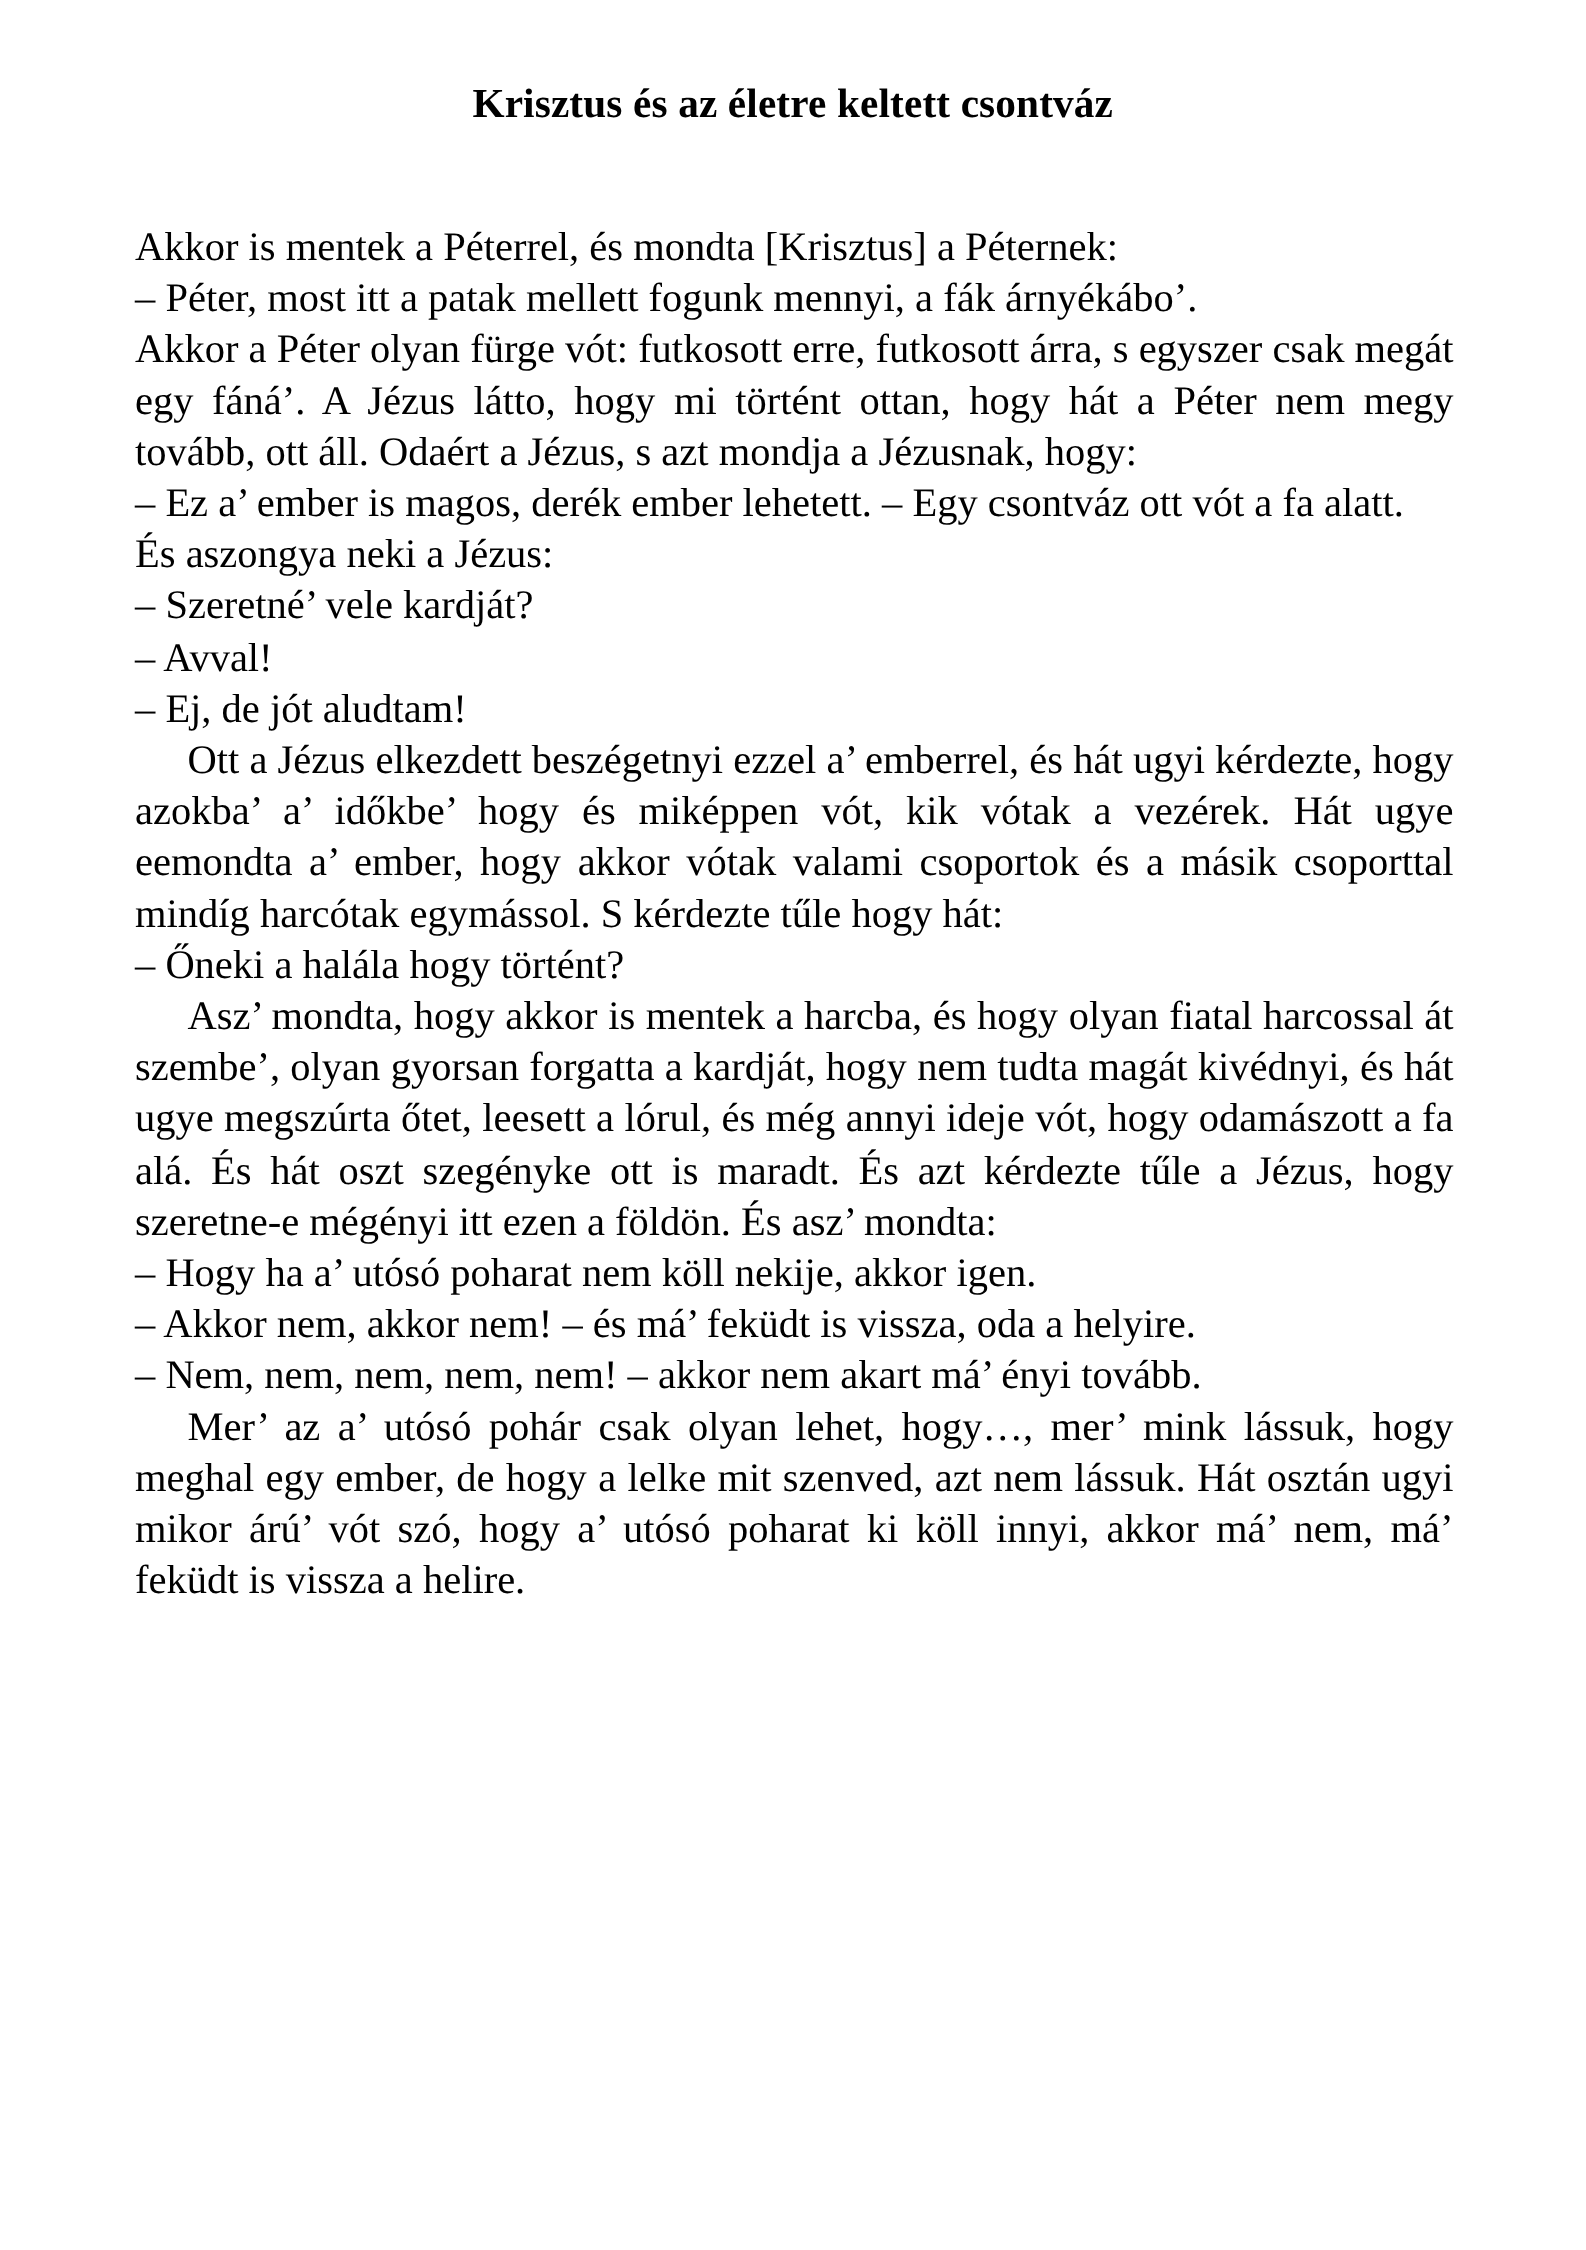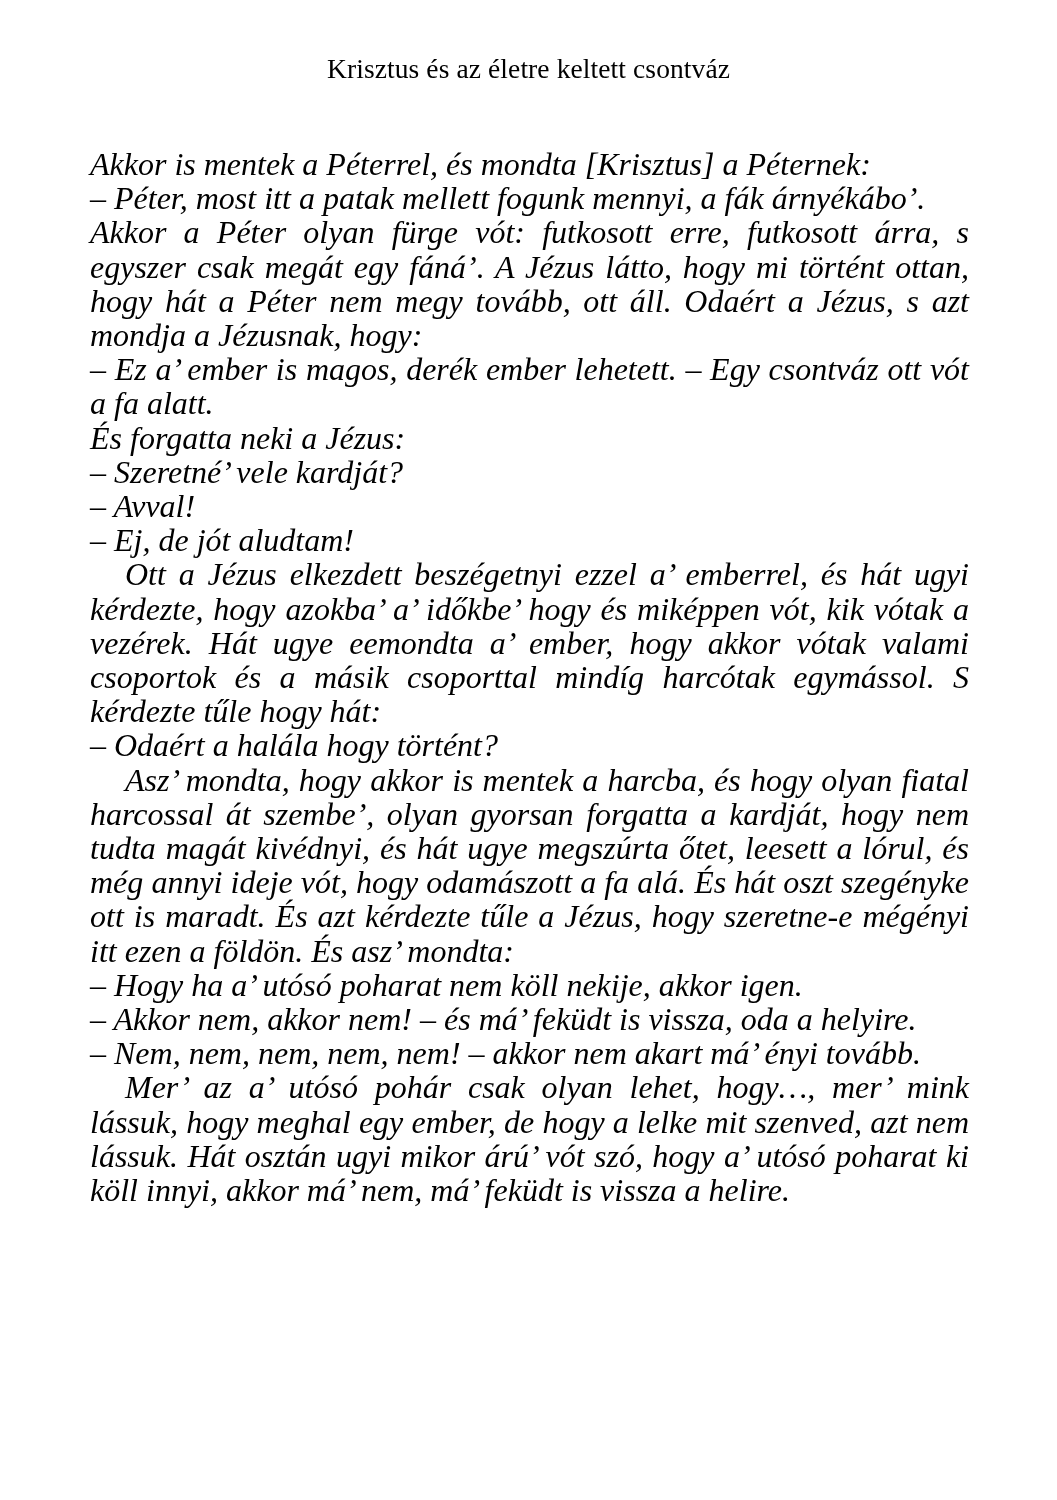--- a/index.html
+++ b/index.html
@@ -26,37 +26,36 @@
   }
 
   .doc-title {
     margin: 0;
     padding: 0;
     position: absolute;
     left: 0;
     right: 0;
     top: 52px;
     text-align: center;
-    font-weight: normal;
+    font-weight: bold;
     font-size: 27.5px;
     line-height: 34px;
     letter-spacing: 0.1px;
   }
 
   .body-text {
     position: absolute;
     left: 90px;
     top: 147px;
     width: 879px;
-    font-size: 32px;
+    font-size: 27px;
     line-height: 34.2px;
     text-align: justify;
     text-justify: inter-word;
     hyphens: none;
-    font-style: italic;
   }
 
   
   .para {
     margin: 0;
     padding: 0;
     text-align: justify;
     text-indent: 0;
   }
   .para.indent {
@@ -72,26 +71,26 @@
 
 <div class="page">
 
   <h1 class="doc-title">Krisztus és az életre keltett csontváz</h1>
 
   <div class="body-text" id="body-text">
       <p class="para flush">Akkor is mentek a Péterrel, és mondta [Krisztus] a Péternek:</p>
       <p class="para flush">– Péter, most itt a patak mellett fogunk mennyi, a fák árnyékábo’.</p>
       <p class="para ">Akkor a Péter olyan fürge vót: futkosott erre, futkosott árra, s egyszer csak megát egy fáná’. A Jézus látto, hogy mi történt ottan, hogy hát a Péter nem megy tovább, ott áll. Odaért a Jézus, s azt mondja a Jézusnak, hogy:</p>
       <p class="para ">– Ez a’ ember is magos, derék ember lehetett. – Egy csontváz ott vót a fa alatt.</p>
-      <p class="para flush">És forgatta neki a Jézus:</p>
+      <p class="para flush">És aszongya neki a Jézus:</p>
       <p class="para flush">– Szeretné’ vele kardját?</p>
       <p class="para flush">– Avval!</p>
       <p class="para flush">– Ej, de jót aludtam!</p>
       <p class="para indent">Ott a Jézus elkezdett beszégetnyi ezzel a’ emberrel, és hát ugyi kérdezte, hogy azokba’ a’ időkbe’ hogy és miképpen vót, kik vótak a vezérek. Hát ugye eemondta a’ ember, hogy akkor vótak valami csoportok és a másik csoporttal mindíg harcótak egymássol. S kérdezte tűle hogy hát:</p>
-      <p class="para flush">– Odaért a halála hogy történt?</p>
+      <p class="para flush">– Őneki a halála hogy történt?</p>
       <p class="para indent">Asz’ mondta, hogy akkor is mentek a harcba, és hogy olyan fiatal harcossal át szembe’, olyan gyorsan forgatta a kardját, hogy nem tudta magát kivédnyi, és hát ugye megszúrta őtet, leesett a lórul, és még annyi ideje vót, hogy odamászott a fa alá. És hát oszt szegényke ott is maradt. És azt kérdezte tűle a Jézus, hogy szeretne-e mégényi itt ezen a földön. És asz’ mondta:</p>
       <p class="para flush">– Hogy ha a’ utósó poharat nem köll nekije, akkor igen.</p>
       <p class="para flush">– Akkor nem, akkor nem! – és má’ feküdt is vissza, oda a helyire.</p>
       <p class="para flush">– Nem, nem, nem, nem, nem! – akkor nem akart má’ ényi tovább.</p>
       <p class="para indent">Mer’ az a’ utósó pohár csak olyan lehet, hogy…, mer’ mink lássuk, hogy meghal egy ember, de hogy a lelke mit szenved, azt nem lássuk. Hát osztán ugyi mikor árú’ vót szó, hogy a’ utósó poharat ki köll innyi, akkor má’ nem, má’ feküdt is vissza a helire.</p>
     </div>
 
 </div>
 
 </body></html>

